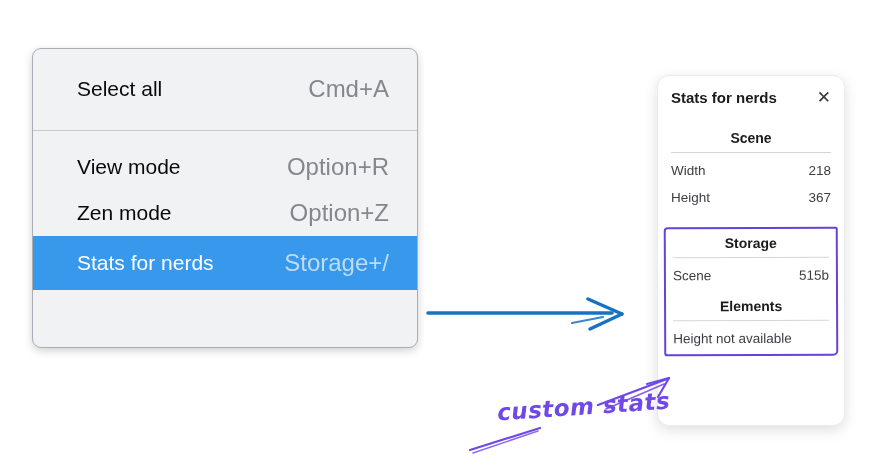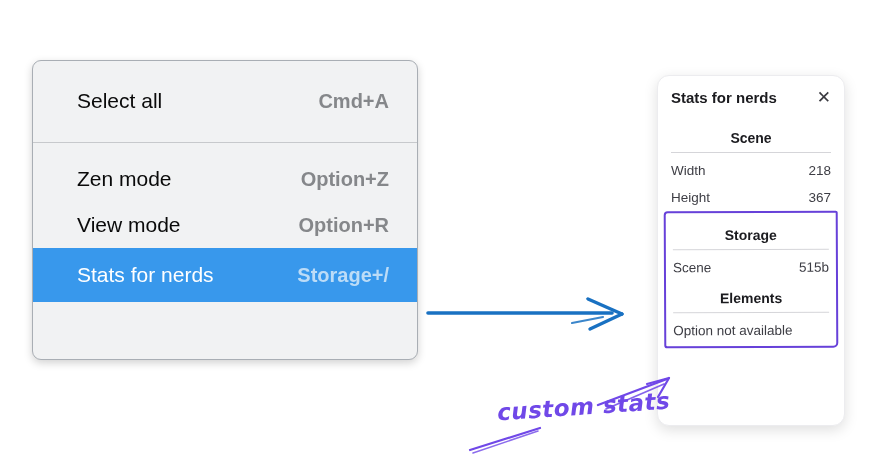--- a/index.html
+++ b/index.html
@@ -3,36 +3,36 @@
 <meta charset="utf-8">
 <style>
   html,body{margin:0;padding:0;background:#ffffff;}
   .canvas{
     position:relative;width:873px;height:461px;background:#ffffff;overflow:hidden;
     font-family:"Liberation Sans",sans-serif;
   }
 
   
   .menu{
-    position:absolute;left:32px;top:60px;width:386px;height:300px;
+    position:absolute;left:32px;top:48px;width:386px;height:300px;
     background:#f1f2f3;border:1px solid #a9aeb4;border-radius:9px;
     box-shadow:0 3px 8px rgba(0,0,0,.18);
     box-sizing:border-box;display:flex;flex-direction:column;
     padding:13px 0 11px;overflow:hidden;
   }
   .menu-row{
     display:flex;align-items:center;justify-content:space-between;
     height:46px;flex:0 0 auto;padding:0 28px 0 44px;cursor:default;
   }
   .menu-row.first{height:54px;}
   .menu-row.selected{
     height:54px;background:var(--accent);padding:0 28px 0 44px;
   }
   .menu-label{font-size:21px;color:#0a0a0a;}
-  .menu-shortcut{font-size:20px;color:#85878a;font-weight:bold;}
+  .menu-shortcut{font-size:24px;color:#85878a;}
   .menu-row.selected .menu-label{color:#ffffff;}
   .menu-row.selected .menu-shortcut{color:#bcdcf7;}
   .menu-divider{height:1px;background:#c7c9cc;margin:14px 0 13px;flex:0 0 auto;}
 
   
   .main-arrow{position:absolute;left:425px;top:293px;}
 
   
   .panel{
     position:absolute;left:657px;top:75px;width:188px;height:351px;
@@ -51,21 +51,21 @@
     text-align:center;font-weight:bold;font-size:14px;color:#1b1b1f;
     line-height:24px;
   }
   .section-scene .sec-title{margin-top:20px;}
   .sec-divider{height:1px;background:#d5d5d9;margin:2px 0 4px;}
   .stat-row{
     display:flex;justify-content:space-between;align-items:center;
     font-size:13.5px;line-height:27px;color:#3d3d44;
   }
   .custom-box{
-    margin:0 -7px 0;padding:8px 7px 3px;
+    margin:16px -7px 0;padding:0 7px 3px;
     border:2px solid var(--box);
     border-radius:4px 2px 5px 3px;
     transform:rotate(-0.25deg);
   }
   .custom-box .sec-title{margin-top:2px;}
   .custom-box .section-version .sec-title{margin-top:5px;}
   .version-note{font-size:13.5px;line-height:24px;color:#3d3d44;padding-top:2px;}
 
   
   .annotation-text{
@@ -81,26 +81,26 @@
 
 <div class="canvas">
 
   <div class="menu">
     <div class="menu-row first">
       <span class="menu-label">Select all</span>
       <span class="menu-shortcut">Cmd+A</span>
     </div>
     <div class="menu-divider"></div>
     <div class="menu-row">
+      <span class="menu-label">View mode</span>
+      <span class="menu-shortcut">Option+R</span>
+    </div>
+    <div class="menu-row">
       <span class="menu-label">Zen mode</span>
       <span class="menu-shortcut">Option+Z</span>
-    </div>
-    <div class="menu-row">
-      <span class="menu-label">View mode</span>
-      <span class="menu-shortcut">Option+R</span>
     </div>
     <div class="menu-row selected">
       <span class="menu-label">Stats for nerds</span>
       <span class="menu-shortcut">Storage+/</span>
     </div>
   </div>
 
   <svg class="main-arrow" width="205" height="42" viewBox="0 0 205 42">
     <line x1="3" y1="20" x2="187" y2="20" stroke-width="3.6" stroke-linecap="round" stroke="#1971c2"></line>
     <line x1="163" y1="6" x2="197" y2="21" stroke-width="3.4" stroke-linecap="round" stroke="#1971c2"></line>
@@ -132,21 +132,21 @@
         <div class="sec-title">Storage</div>
         <div class="sec-divider"></div>
         <div class="stat-row">
           <span>Scene</span>
           <span>515b</span>
         </div>
       </div>
       <div class="section section-version">
         <div class="sec-title">Elements</div>
         <div class="sec-divider"></div>
-        <div class="version-note">Option not available</div>
+        <div class="version-note">Height not available</div>
       </div>
     </div>
   </div>
 
   <div class="annotation-text">custom stats</div>
   <svg class="annot-arrow" width="250" height="93" viewBox="0 0 250 93">
     <line x1="30" y1="82" x2="100" y2="60" stroke-width="2.2" stroke-linecap="round" stroke="#7048e8"></line>
     <line x1="33" y1="85" x2="98" y2="63" stroke-width="1.6" stroke-linecap="round" opacity="0.8" stroke="#7048e8"></line>
     <line x1="158" y1="37" x2="227" y2="11" stroke-width="2.4" stroke-linecap="round" stroke="#7048e8"></line>
     <line x1="166" y1="41" x2="224" y2="16" stroke-width="1.8" stroke-linecap="round" opacity="0.85" stroke="#7048e8"></line>

